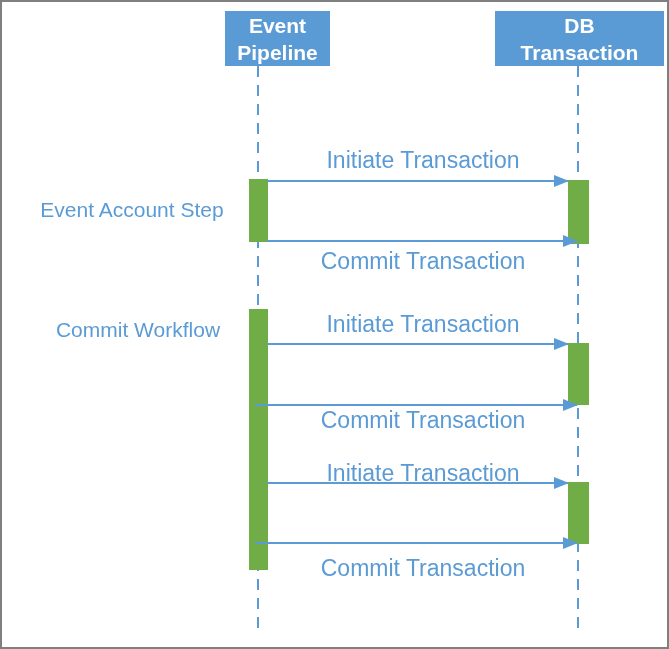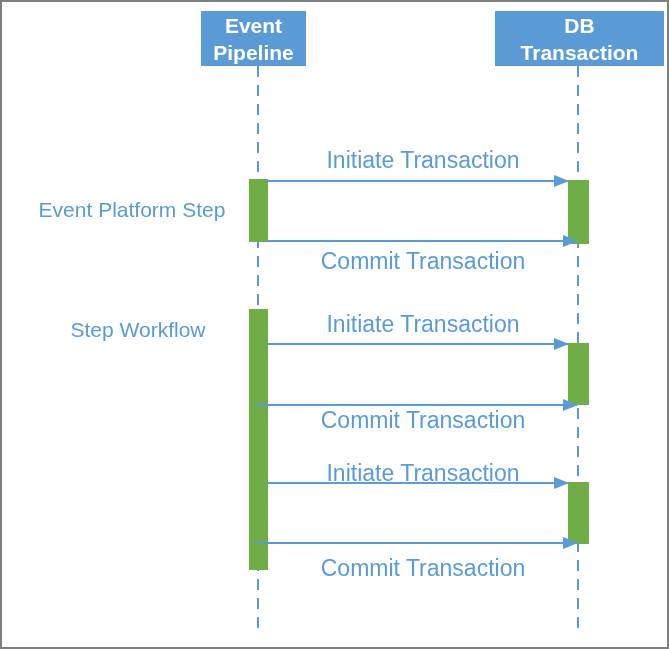--- a/index.html
+++ b/index.html
@@ -27,21 +27,21 @@
     font-weight: bold;
     line-height: 27px;
     display: flex;
     align-items: center;
     justify-content: center;
     text-align: center;
   }
   .actor-box .wrap {
     display: block;
   }
-  #actor-left { left: 199px; width: 105px; }
+  #actor-left { left: 223px; width: 105px; }
   #actor-right { left: 493px; width: 169px; }
   #actor-right .wrap { width: 140px; }
   .lifeline {
     position: absolute;
     top: 64px;
     width: 2px;
     height: 565px;
     background: repeating-linear-gradient(
       to bottom,
       #5b9bd5 0px, #5b9bd5 11px,
@@ -150,19 +150,19 @@
   </div>
 
   <div class="msg-label" id="msg-1">Initiate Transaction</div>
   <div class="msg-label" id="msg-2">Commit Transaction</div>
   <div class="msg-label" id="msg-3">Initiate Transaction</div>
   <div class="msg-label" id="msg-4">Commit Transaction</div>
   <div class="msg-label" id="msg-5">Initiate Transaction</div>
   <div class="msg-label" id="msg-6">Commit Transaction</div>
 
   <div class="annotation" id="annotation-step">
-    <div>Event Platform Step</div>
+    <div>Event Account Step</div>
   </div>
   <div class="annotation" id="annotation-workflow">
-    <div>Step Workflow</div>
+    <div>Commit Workflow</div>
   </div>
 
 </div>
 
 </body></html>

